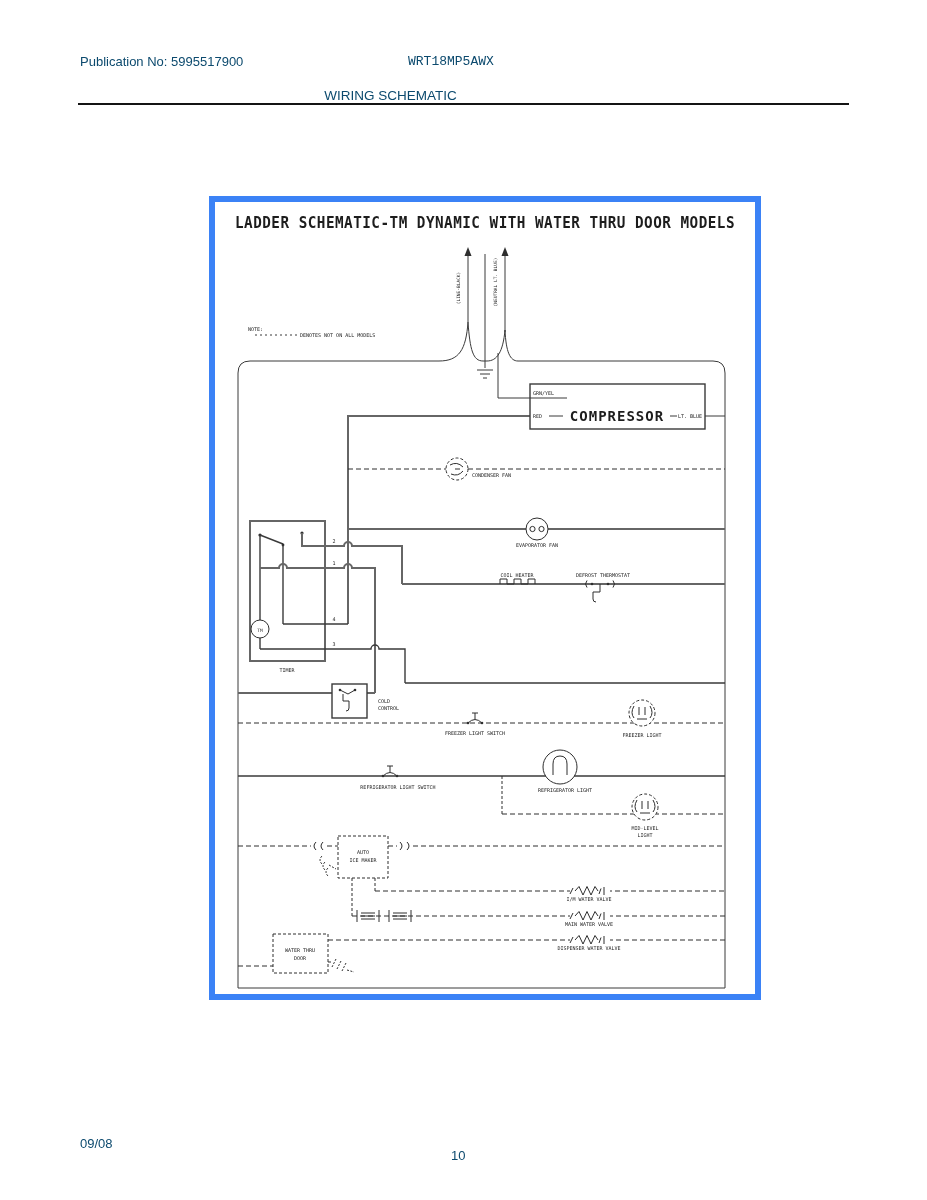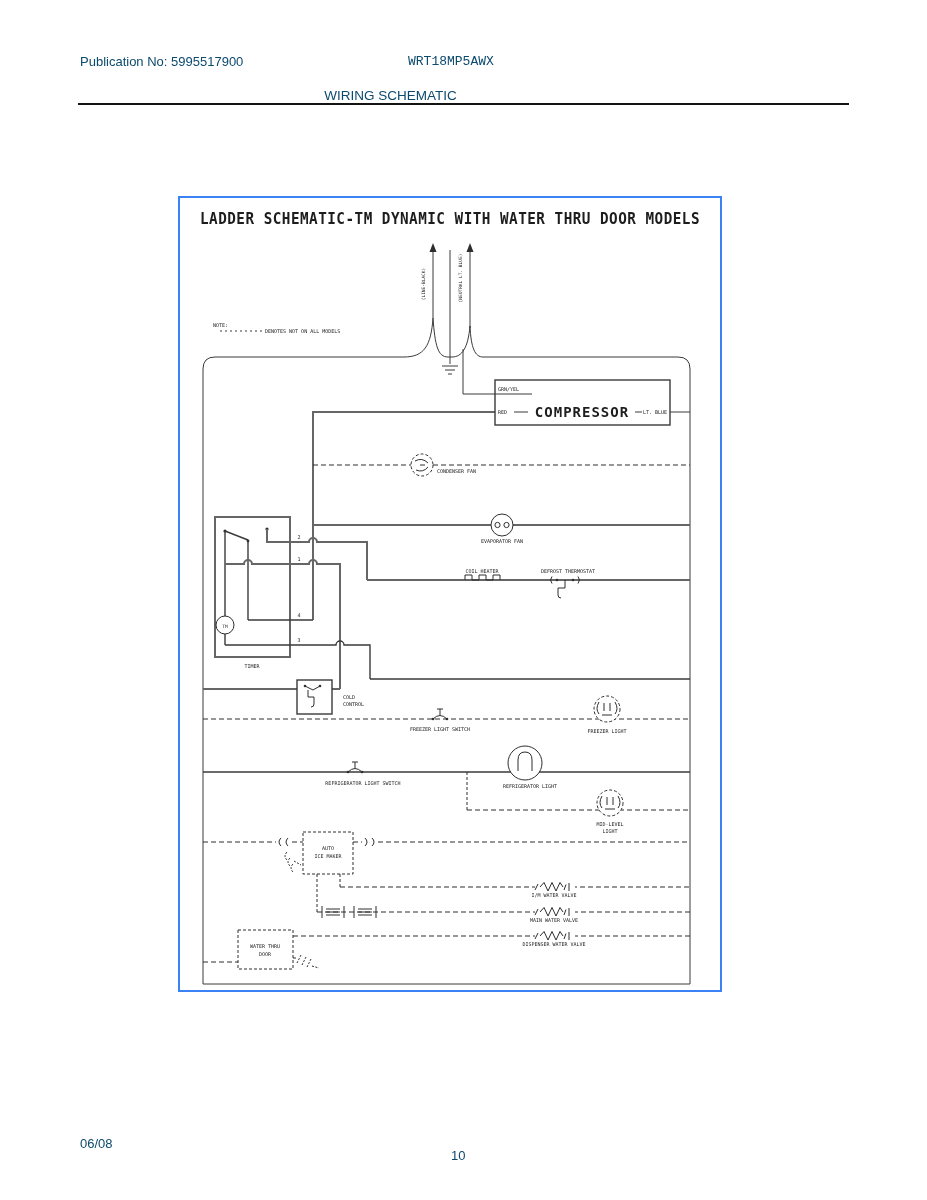--- a/index.html
+++ b/index.html
@@ -1,20 +1,20 @@
 <!DOCTYPE html>
 <html><head>
 <meta charset="utf-8">
 <style>
   html,body{margin:0;padding:0;background:#fff;}
   #page{position:relative;width:927px;height:1200px;background:#ffffff;overflow:hidden;
         font-family:"Liberation Sans",sans-serif;color:#0c4a6e;}
   .hdr{position:absolute;font-size:13px;white-space:nowrap;}
   #rule{position:absolute;left:78px;top:103px;width:771px;height:2px;background:#141414;}
-  #diagram{position:absolute;left:178px;top:196px;width:540px;height:792px;border:2px solid #3b82f6;}
+  #diagram{position:absolute;left:209px;top:196px;width:540px;height:792px;border:6px solid #3b82f6;}
   svg text{font-family:"DejaVu Sans Mono",monospace;fill:#1d1d1d;}
   .t5{font-size:5px;}
   .t45{font-size:4.5px;}
   .big{font-size:15px;font-weight:bold;letter-spacing:.5px;}
   .cmp{font-size:14px;font-weight:bold;letter-spacing:1px;}
   .w{stroke:#3a3a3a;stroke-width:1;fill:none;}
   .wm{stroke:#3a3a3a;stroke-width:1.4;fill:none;}
   .wt{stroke:#666;stroke-width:2;fill:none;}
   .d{stroke:#2e2e2e;stroke-width:1;fill:none;stroke-dasharray:5 3;}
   .d2{stroke:#2e2e2e;stroke-width:1;fill:none;stroke-dasharray:3 2;}
@@ -219,16 +219,16 @@
       <rect class="d2" x="58" y="732" width="55" height="39" fill="#fff"></rect>
       <text class="t5" x="85" y="750" text-anchor="middle">WATER THRU</text>
       <text class="t5" x="85" y="758" text-anchor="middle">DOOR</text>
       <path class="sym" d="M121,757 L117,765 M126,759 L122,767 M131,761 L127,769 M132,768 L139,770" stroke-dasharray="2 1.5"></path>
       <path class="d2" d="M113,760 H116"></path>
     </g>
 
   </svg>
   </div>
 
-  <div class="hdr" style="left:80px;top:1136px;">06/08</div>
+  <div class="hdr" style="left:80px;top:1136px;">09/08</div>
   <div class="hdr" style="left:451px;top:1137px;margin-top:11px;">10</div>
 
 </div>
 
 </body></html>

